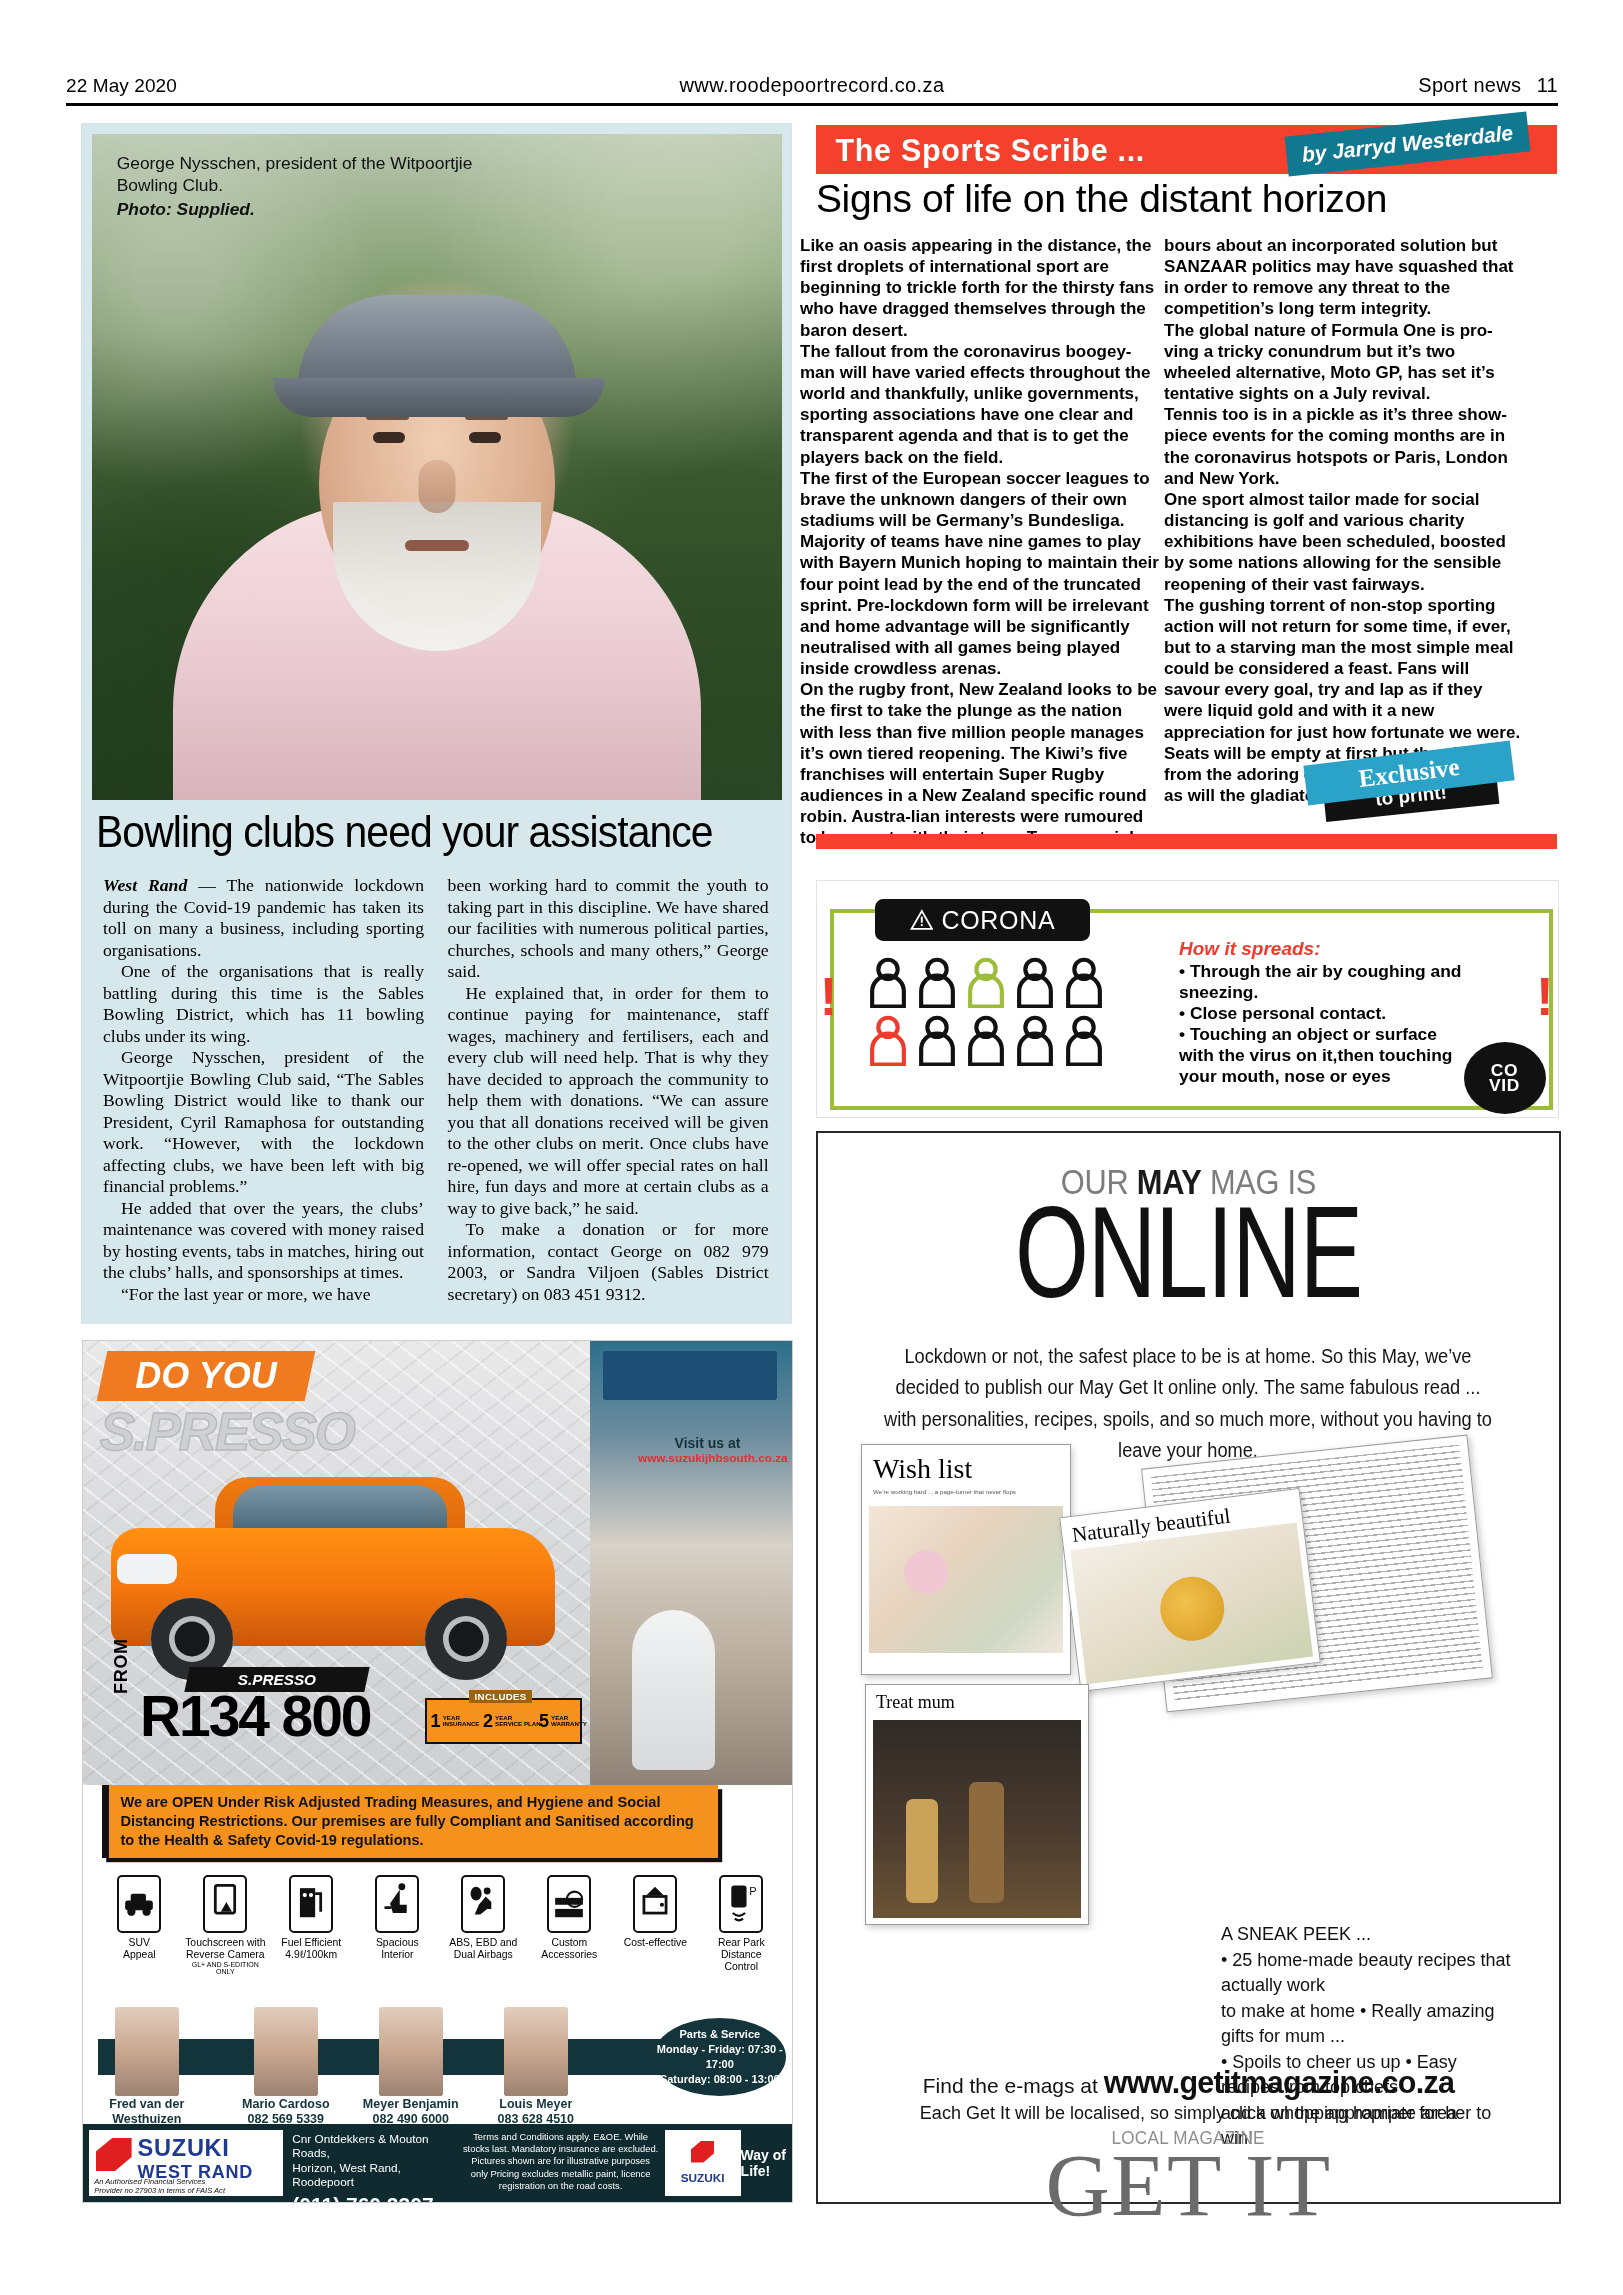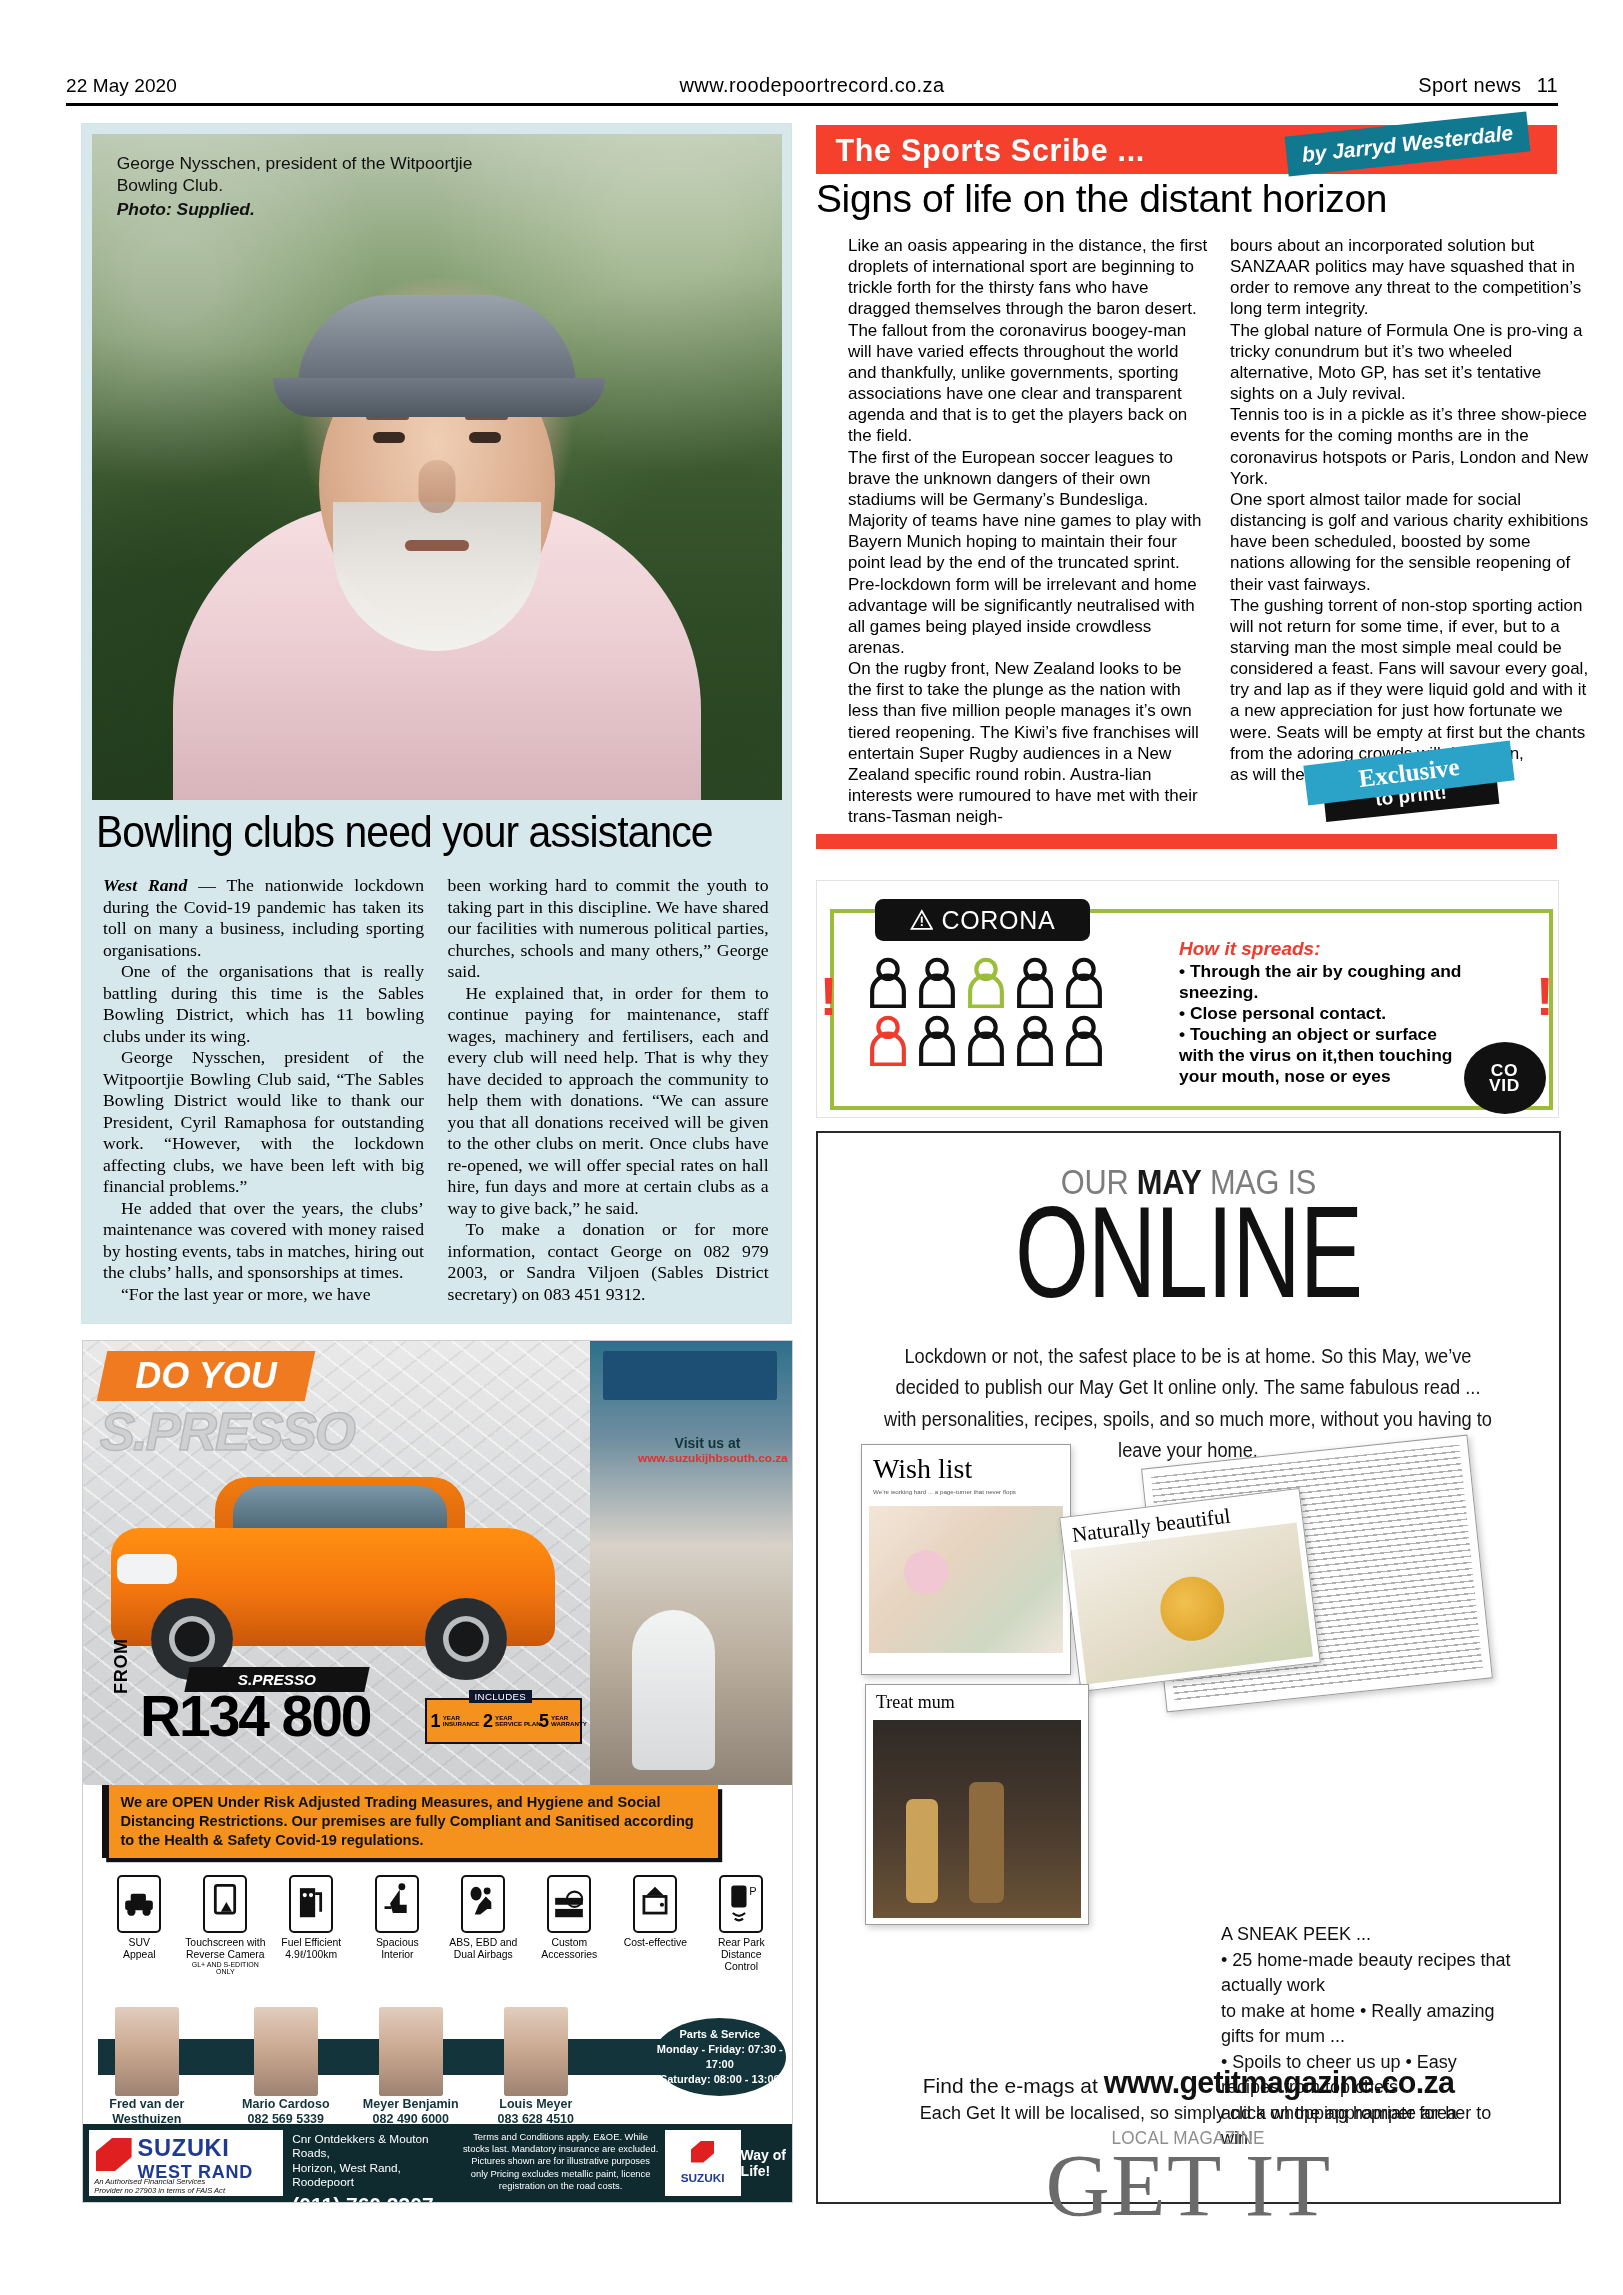--- a/index.html
+++ b/index.html
@@ -61,21 +61,21 @@
   #left-cols p.first{text-indent:0;}
   #left-cols .dateline{font-weight:bold;font-style:italic;}
 
   
   #scribe-bar{position:absolute;left:816px;top:125px;width:741px;height:49px;background:#f4402c;}
   #scribe-title{position:absolute;left:19.4px;top:50%;transform:translateY(-50%);color:#fff;font-size:30.5px;font-weight:bold;letter-spacing:0.7px;}
   #byline-tag{position:absolute;left:1286px;top:124px;width:243px;height:40px;background:#10788f;transform:rotate(-6deg);}
   #byline-tag span{position:absolute;left:50%;top:50%;transform:translate(-50%,-50%);white-space:nowrap;color:#fff;
       font-size:21px;font-style:italic;font-weight:bold;}
   #scribe-head{position:absolute;left:816px;top:179px;width:743px;font-size:39px;line-height:1.05;font-weight:400;letter-spacing:-0.4px;}
-  #scribe-cols{position:absolute;left:848px;top:235px;width:743px;display:flex;gap:22px;}
+  #scribe-cols{position:absolute;left:800px;top:235px;width:743px;display:flex;gap:4px;font-weight:bold;}
   #scribe-cols .col{width:360px;font-size:17px;line-height:1.245;}
   #scribe-cols p{margin:0;}
 
   #exclusive{position:absolute;left:1305px;top:753px;width:208px;height:67px;}
   #exclusive .blk{position:absolute;left:19.4px;top:25px;width:174px;height:35px;background:#111;transform:rotate(-6deg);}
   #exclusive .blk span{position:absolute;left:50%;top:50%;transform:translate(-50%,-50%);color:#fff;font-size:19px;font-weight:bold;white-space:nowrap;}
   #exclusive .cyn{position:absolute;left:0;top:0;width:208px;height:40px;background:#2ba3c9;transform:rotate(-7deg);}
   #exclusive .cyn span{position:absolute;left:50%;top:50%;transform:translate(-50%,-50%);color:#fff;font-size:25px;font-weight:bold;
       font-family:"Liberation Serif",serif;white-space:nowrap;}
 
@@ -166,21 +166,21 @@
   #badge-strip{position:absolute;left:104px;top:326px;width:180px;height:25px;background:#111;transform:skewX(-12deg);}
   #badge-strip span{position:absolute;left:50%;top:50%;transform:translate(-50%,-50%) skewX(12deg);color:#fff;font-size:15.3px;
      font-weight:bold;font-style:italic;white-space:nowrap;}
   #price{position:absolute;left:28px;top:347px;width:430px;height:76px;}
   #price .from{position:absolute;left:0;top:5.6px;font-size:18px;font-weight:bold;letter-spacing:0.7px;
      transform:rotate(-90deg);transform-origin:left top;}
   #price .amt{position:absolute;left:29px;top:0;font-size:57px;font-weight:bold;letter-spacing:-2.1px;line-height:1;}
   #price .vat{position:absolute;left:314px;top:46px;font-size:8.3px;font-weight:bold;transform:rotate(-90deg);transform-origin:left top;}
   #incl{position:absolute;left:342px;top:357px;width:157px;height:46px;}
   #incl .o{position:absolute;inset:0;background:#f5921e;border:2.1px solid #111;}
-  #incl .hdr{position:absolute;left:44px;top:-8.3px;background:#0f172a;color:#fff;font-size:9.7px;font-weight:normal;padding:1.4px 5.6px;letter-spacing:0.3px;}
+  #incl .hdr{position:absolute;left:44px;top:-8.3px;background:#a16207;color:#fff;font-size:9.7px;font-weight:bold;padding:1.4px 5.6px;letter-spacing:0.3px;}
   #incl .it{position:absolute;top:14px;display:flex;align-items:center;gap:2.1px;}
   #incl .n{font-size:18px;font-weight:bold;line-height:1;}
   #incl .l{font-size:6.2px;font-weight:bold;line-height:1.05;}
   #sz-notice{position:absolute;left:19.4px;top:444px;width:616px;min-height:64px;background:#f5921e;border-left:7px solid #111;
      padding:8.3px 11px;box-sizing:border-box;box-shadow:4.2px 4.2px 0 #111;}
   #sz-notice p{margin:0;font-size:14.6px;line-height:1.28;font-weight:bold;color:#111;}
   #sz-feats{position:absolute;left:15.3px;top:534px;width:684px;display:flex;justify-content:space-between;}
   #sz-feats .f{width:82px;text-align:center;}
   #sz-feats .ic{width:40px;height:54px;margin:0 auto 4.2px;border:2.1px solid #111;border-radius:4.9px;position:relative;overflow:hidden;background:#fff;}
   #sz-feats .lb{font-size:10.4px;line-height:1.15;}

